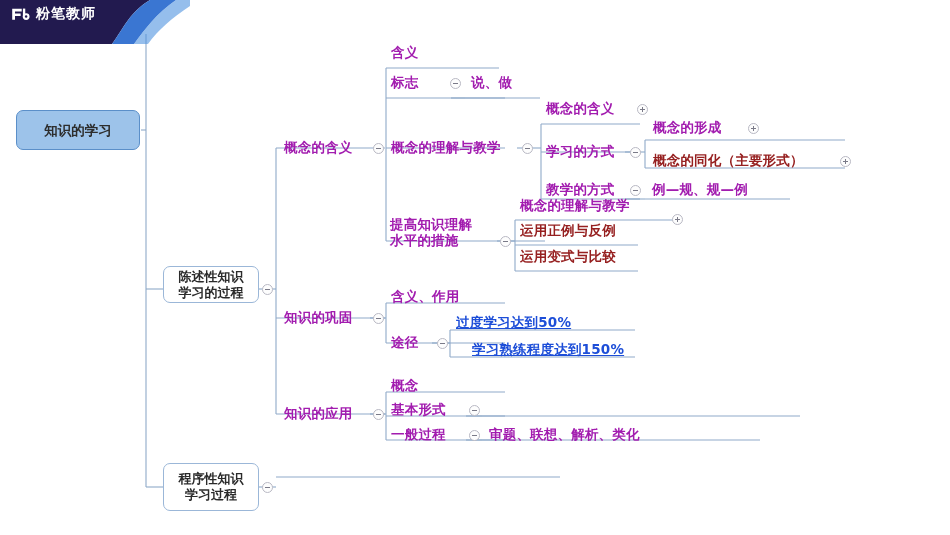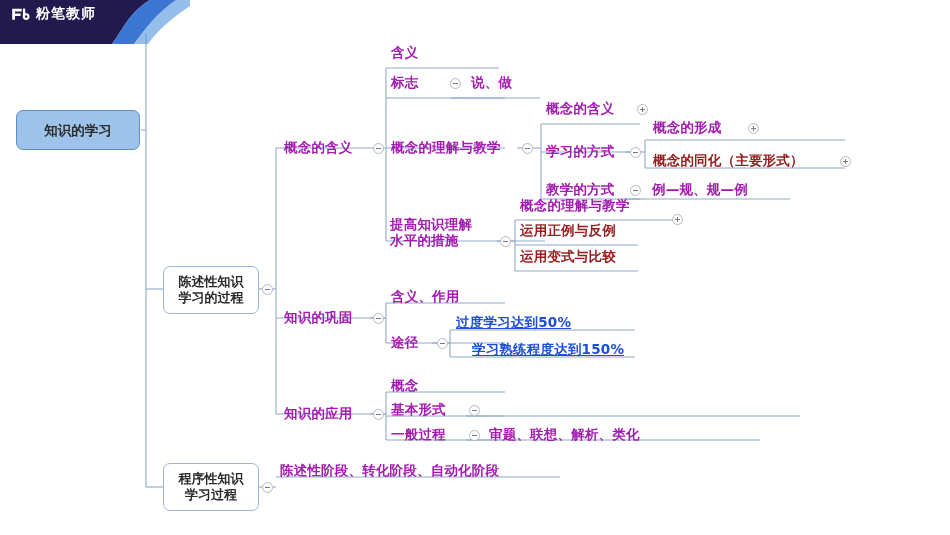--- a/index.html
+++ b/index.html
@@ -202,21 +202,21 @@
       <path d="M466,440 L482,440"></path>
       <path d="M482,440 L760,440"></path>
 
       <path d="M259,487 L276,487"></path>
       <path d="M276,477 L560,477"></path>
     </g>
   </svg>
 
   <div class="boxnode root" style="left:16px; top:110px; width:124px; height:40px;">知识的学习</div>
 
-  <div class="boxnode lvl1" style="left:163px; top:266px; width:96px; height:48px;">陈述性知识
+  <div class="boxnode lvl1" style="left:163px; top:266px; width:96px; height:37px;">陈述性知识
 学习的过程</div>
   <div class="toggle minus" style="left:262px; top:284px;"></div>
 
   <div class="boxnode lvl1" style="left:163px; top:463px; width:96px; height:48px;">程序性知识
 学习过程</div>
   <div class="toggle minus" style="left:262px; top:482px;"></div>
 
   <div class="tnode s13" style="left:284px; top:139px;">概念的含义</div>
   <div class="toggle minus" style="left:373px; top:143px;"></div>
 
@@ -272,15 +272,14 @@
 
   <div class="tnode s13" style="left:391px; top:377px;">概念</div>
 
   <div class="tnode s13" style="left:391px; top:401px;">基本形式</div>
   <div class="toggle minus" style="left:469px; top:405px;"></div>
 
   <div class="tnode s13" style="left:391px; top:426px;">一般过程</div>
   <div class="toggle minus" style="left:469px; top:430px;"></div>
   <div class="tnode s13" style="left:489px; top:426px;">审题、联想、解析、类化</div>
 
-  <div class="tnode s13" style="left:280px; top:462px;">陈述性阶段、转化阶段、自动化阶段</div>
 
 </div>
 
 </body></html>

